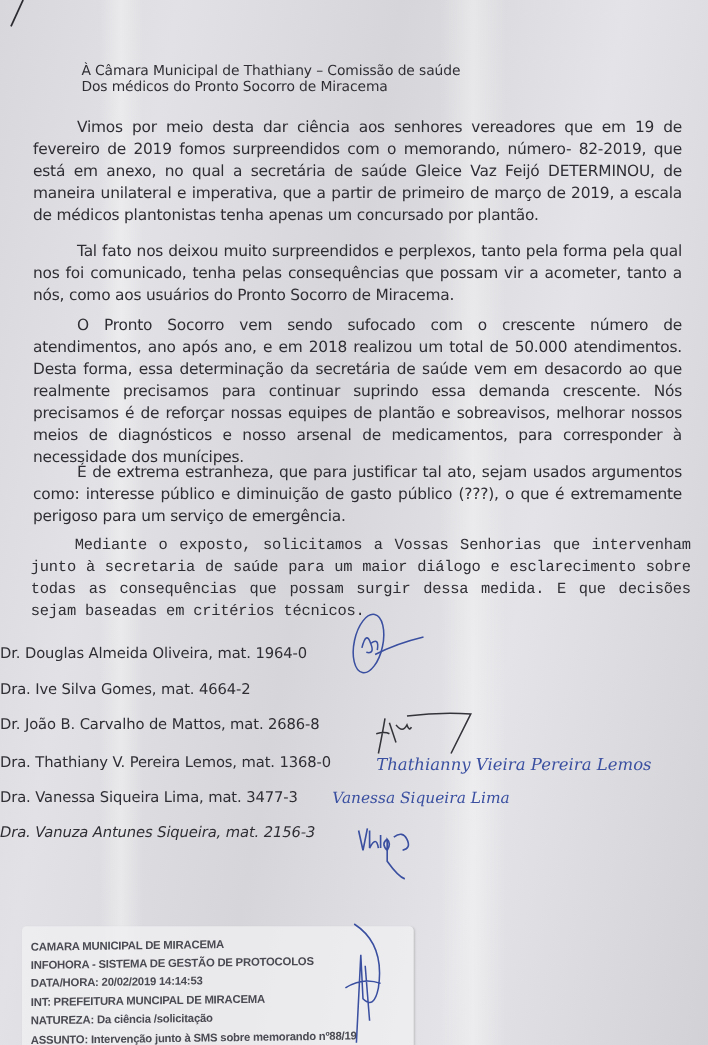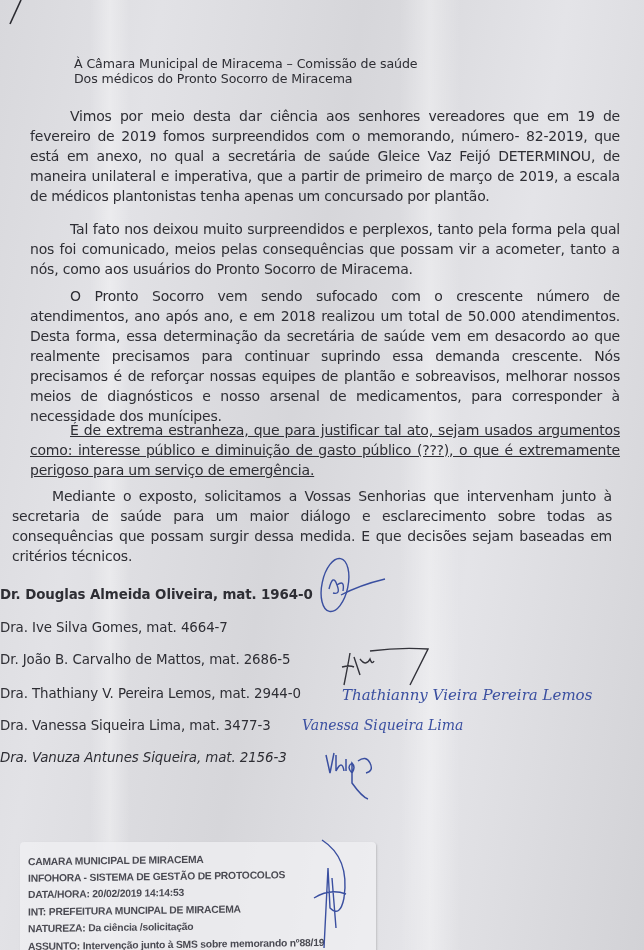--- a/index.html
+++ b/index.html
@@ -39,33 +39,33 @@
 <div>
 
   <div class="crease" style="left:90px;top:0;width:40px;height:950px;"></div>
   <div class="crease" style="left:400px;top:0;width:60px;height:950px;"></div>
 
   <svg class="pen-mark" viewBox="0 0 14 26">
     <path d="M13 0 L2 24" stroke="#2a2a30" stroke-width="1.6" fill="none"></path>
   </svg>
 
   <div class="header-line" style="top:27px;margin-top:44px;">Dos médicos do Pronto Socorro de Miracema</div>
-  <div class="header-line" style="top:56px;">À Câmara Municipal de Miracema – Comissão de saúde</div>
+  <div class="header-line" style="top:56px;">À Câmara Municipal de Thathiany – Comissão de saúde</div>
 
   <div class="para indent" style="top:106px;">Vimos por meio desta dar ciência aos senhores vereadores que em 19 de fevereiro de 2019 fomos surpreendidos com o memorando, número- 82-2019, que está em anexo, no qual a secretária de saúde Gleice Vaz Feijó DETERMINOU, de maneira unilateral e imperativa, que a partir de primeiro de março de 2019, a escala de médicos plantonistas tenha apenas um concursado por plantão.</div>
-  <div class="para indent" style="top:219px;">Tal fato nos deixou muito surpreendidos e perplexos, tanto pela forma pela qual nos foi comunicado, meios pelas consequências que possam vir a acometer, tanto a nós, como aos usuários do Pronto Socorro de Miracema.</div>
+  <div class="para indent" style="top:219px;">Tal fato nos deixou muito surpreendidos e perplexos, tanto pela forma pela qual nos foi comunicado, tenha pelas consequências que possam vir a acometer, tanto a nós, como aos usuários do Pronto Socorro de Miracema.</div>
   <div class="para indent" style="top:286px;">O Pronto Socorro vem sendo sufocado com o crescente número de atendimentos, ano após ano, e em 2018 realizou um total de 50.000 atendimentos. Desta forma, essa determinação da secretária de saúde vem em desacordo ao que realmente precisamos para continuar suprindo essa demanda crescente. Nós precisamos é de reforçar nossas equipes de plantão e sobreavisos, melhorar nossos meios de diagnósticos e nosso arsenal de medicamentos, para corresponder à necessidade dos munícipes.</div>
-  <div class="para indent" style="top:420px;text-decoration:underline;">É de extrema estranheza, que para justificar tal ato, sejam usados argumentos como: interesse público e diminuição de gasto público (???), o que é extremamente perigoso para um serviço de emergência.</div>
-  <div class="para indent" style="top:486px;left:12px;width:600px;">Mediante o exposto, solicitamos a Vossas Senhorias que intervenham junto à secretaria de saúde para um maior diálogo e esclarecimento sobre todas as consequências que possam surgir dessa medida. E que decisões sejam baseadas em critérios técnicos.</div>
+  <div class="para indent" style="top:420px;">É de extrema estranheza, que para justificar tal ato, sejam usados argumentos como: interesse público e diminuição de gasto público (???), o que é extremamente perigoso para um serviço de emergência.</div>
+  <div class="para indent" style="top:486px;left:28px;width:600px;font-family:Liberation Mono, monospace;">Mediante o exposto, solicitamos a Vossas Senhorias que intervenham junto à secretaria de saúde para um maior diálogo e esclarecimento sobre todas as consequências que possam surgir dessa medida. E que decisões sejam baseadas em critérios técnicos.</div>
 
   <div>
-    <div class="sig-row" style="top:587px;font-weight:bold;">Dr. Douglas Almeida Oliveira, mat. 1964-0</div>
-    <div class="sig-row" style="top:620px;">Dra. Ive Silva Gomes, mat. 4664-7</div>
-    <div class="sig-row" style="top:652px;">Dr. João B. Carvalho de Mattos, mat. 2686-5</div>
-    <div class="sig-row" style="top:686px;">Dra. Thathiany V. Pereira Lemos, mat. 2944-0</div>
+    <div class="sig-row" style="top:587px;">Dr. Douglas Almeida Oliveira, mat. 1964-0</div>
+    <div class="sig-row" style="top:620px;">Dra. Ive Silva Gomes, mat. 4664-2</div>
+    <div class="sig-row" style="top:652px;">Dr. João B. Carvalho de Mattos, mat. 2686-8</div>
+    <div class="sig-row" style="top:686px;">Dra. Thathiany V. Pereira Lemos, mat. 1368-0</div>
     <div class="sig-row" style="top:718px;">Dra. Vanessa Siqueira Lima, mat. 3477-3</div>
     <div class="sig-row" style="top:750px;font-style:italic;">Dra. Vanuza Antunes Siqueira, mat. 2156-3</div>
   </div>
 
   <svg class="signature" style="left:315px;top:555px;" width="75" height="60" viewBox="0 0 75 60">
     <ellipse cx="20" cy="30" rx="13" ry="27" transform="rotate(12 20 30)" stroke="#3a4fa0" stroke-width="1.4" fill="none"></ellipse>
     <path d="M14 34 Q18 18 22 30 Q26 40 18 38 M22 30 Q30 24 28 36" stroke="#3a4fa0" stroke-width="1.4" fill="none"></path>
     <path d="M26 40 Q45 30 70 24" stroke="#3a4fa0" stroke-width="1.4" fill="none"></path>
   </svg>
 

